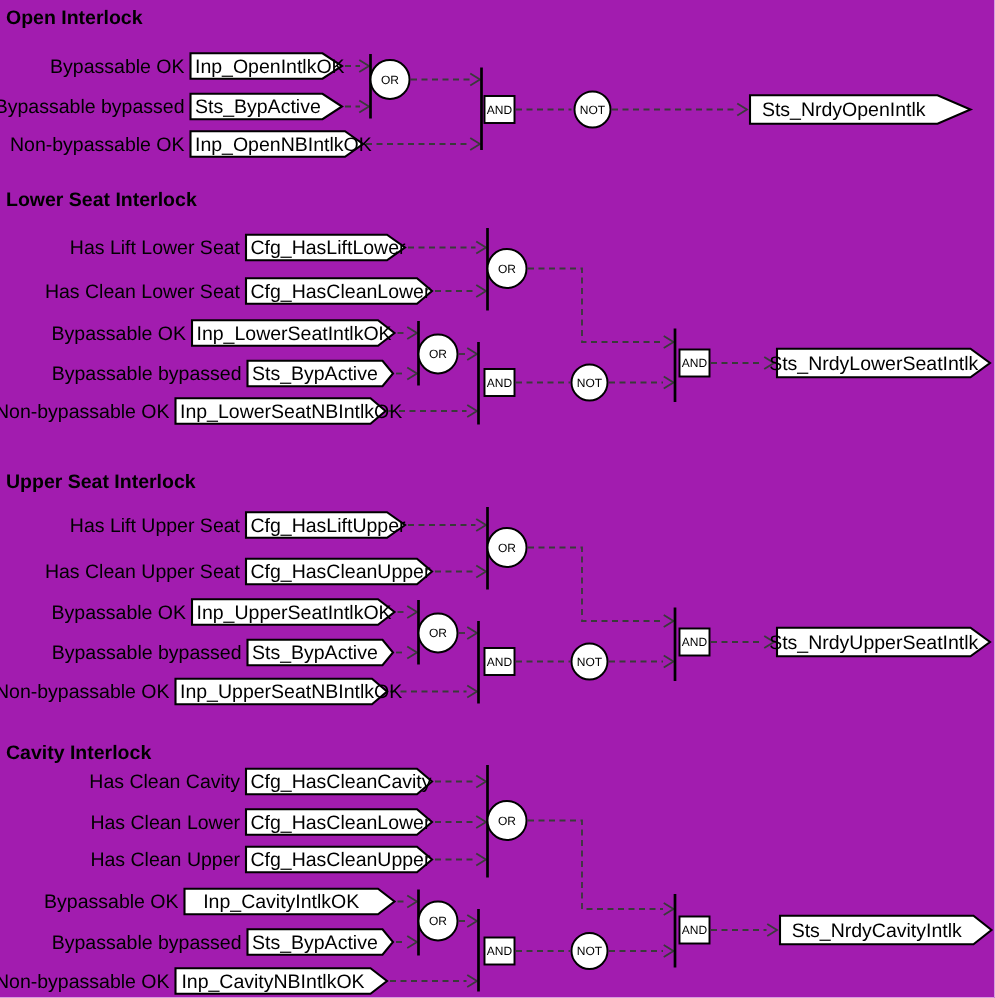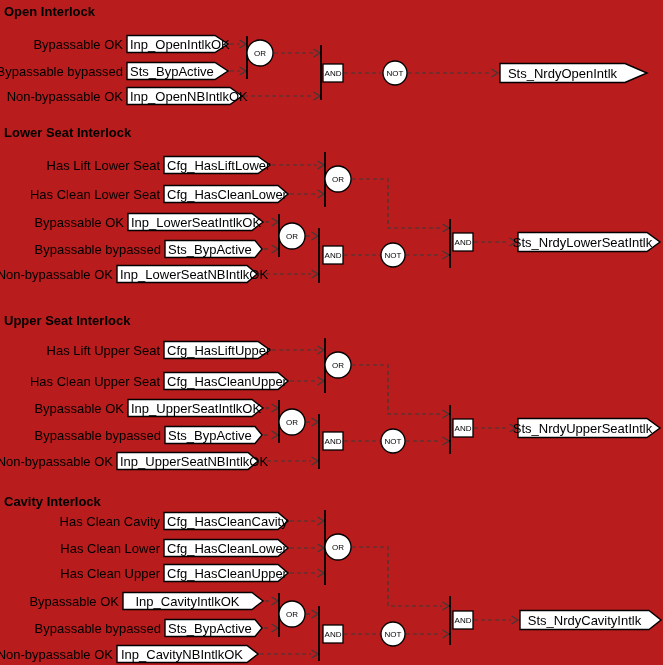--- a/index.html
+++ b/index.html
@@ -1,16 +1,16 @@
 <!DOCTYPE html>
 <html><head>
 <meta charset="utf-8">
 <style>
   html,body{margin:0;padding:0;background:#ffffff;}
-  .canvas{position:relative;width:663px;height:665px;background:#b91c1c;overflow:hidden;}
+  .canvas{position:relative;width:663px;height:665px;background:#a21caf;overflow:hidden;}
   svg{display:block;}
   .title   {font:700 13px "Liberation Sans",sans-serif; fill:#000000;}
   .lbl     {font:13px "Liberation Sans",sans-serif; fill:#000000;}
   .tagtext {font:13px "Liberation Sans",sans-serif; fill:#000000;}
   .gatelbl {font:8px "Liberation Sans",sans-serif; fill:#000000;}
   .wire      {fill:none;stroke:#3a3a3a;stroke-width:1.2;stroke-dasharray:4 3;}
   .arrowhead {fill:none;stroke:#3a3a3a;stroke-width:1.2;}
   .bar       {stroke:#000000;stroke-width:1.8;}
   .tagshape  {fill:#ffffff;stroke:#000000;stroke-width:1.4;}
   .gate      {fill:#ffffff;stroke:#000000;stroke-width:1.3;}

